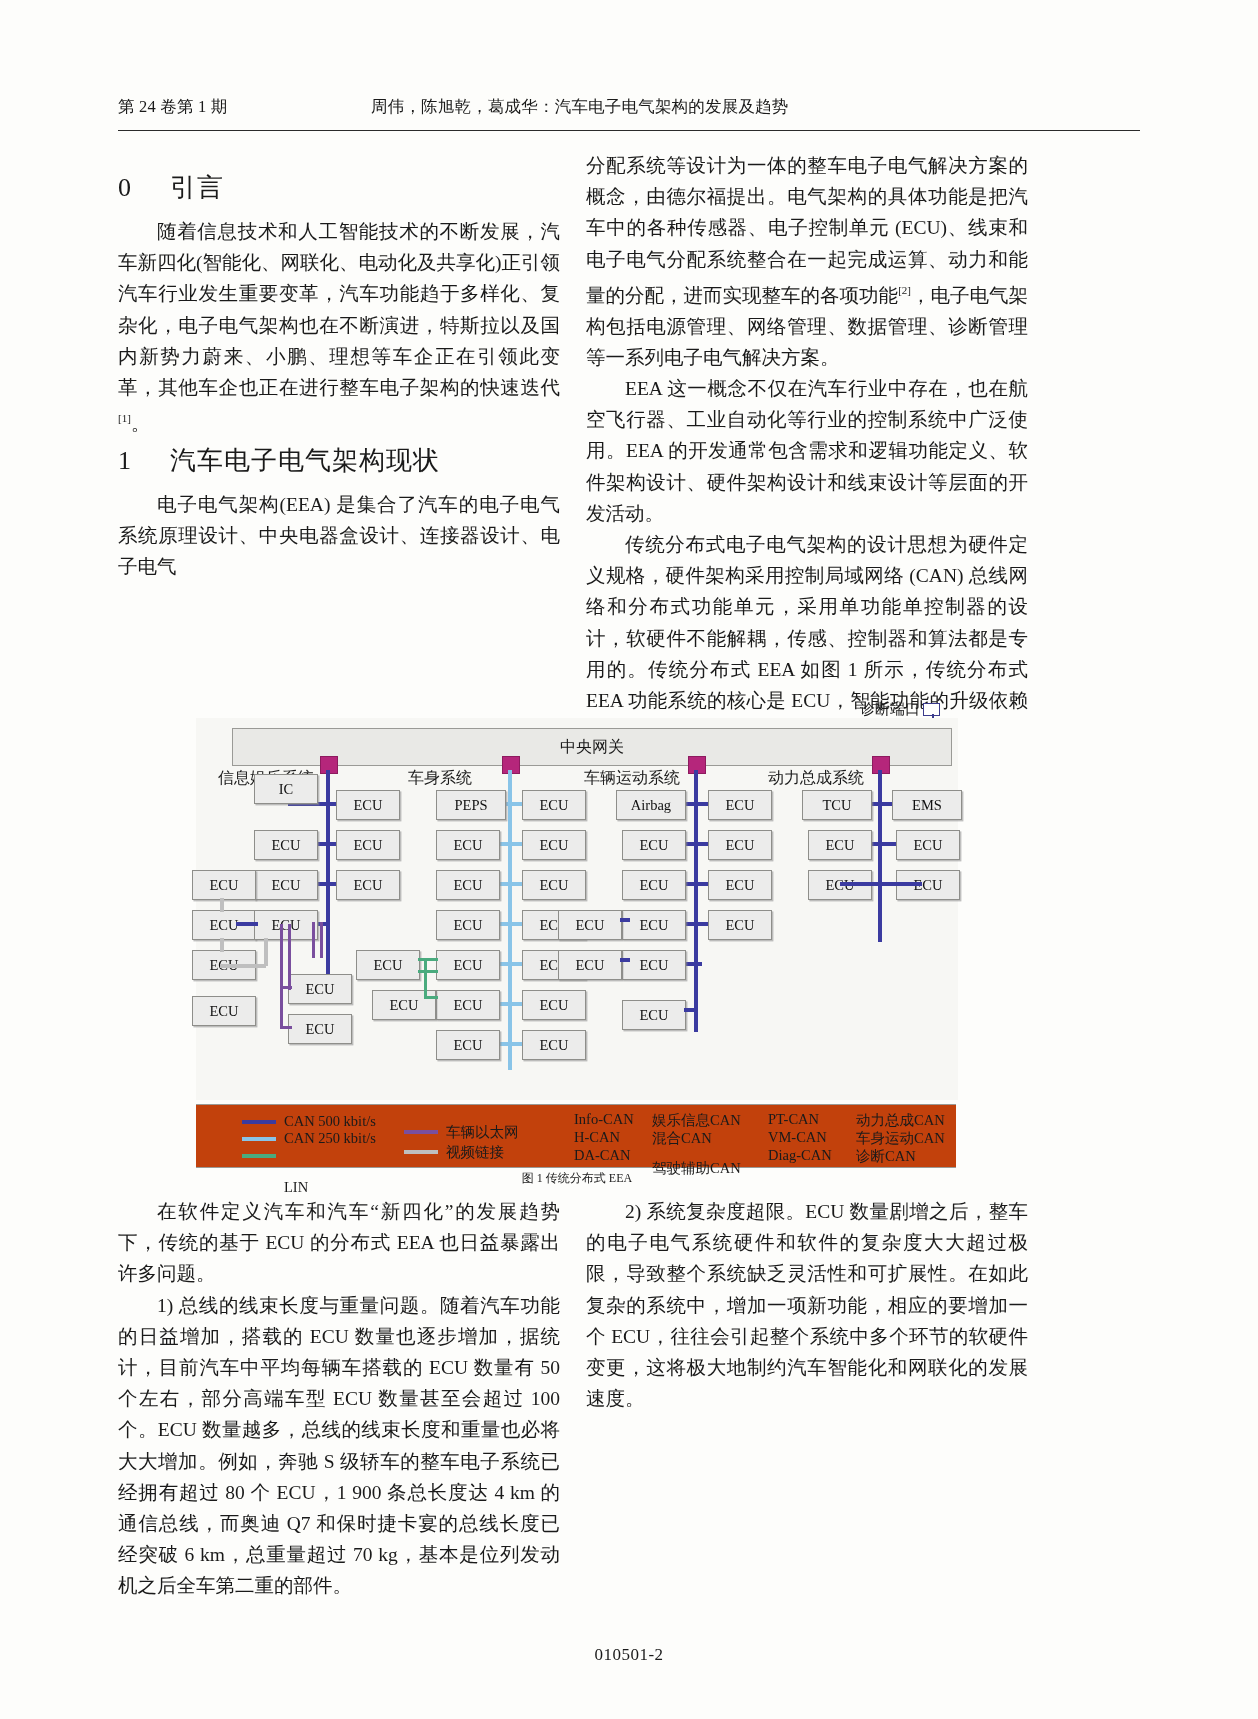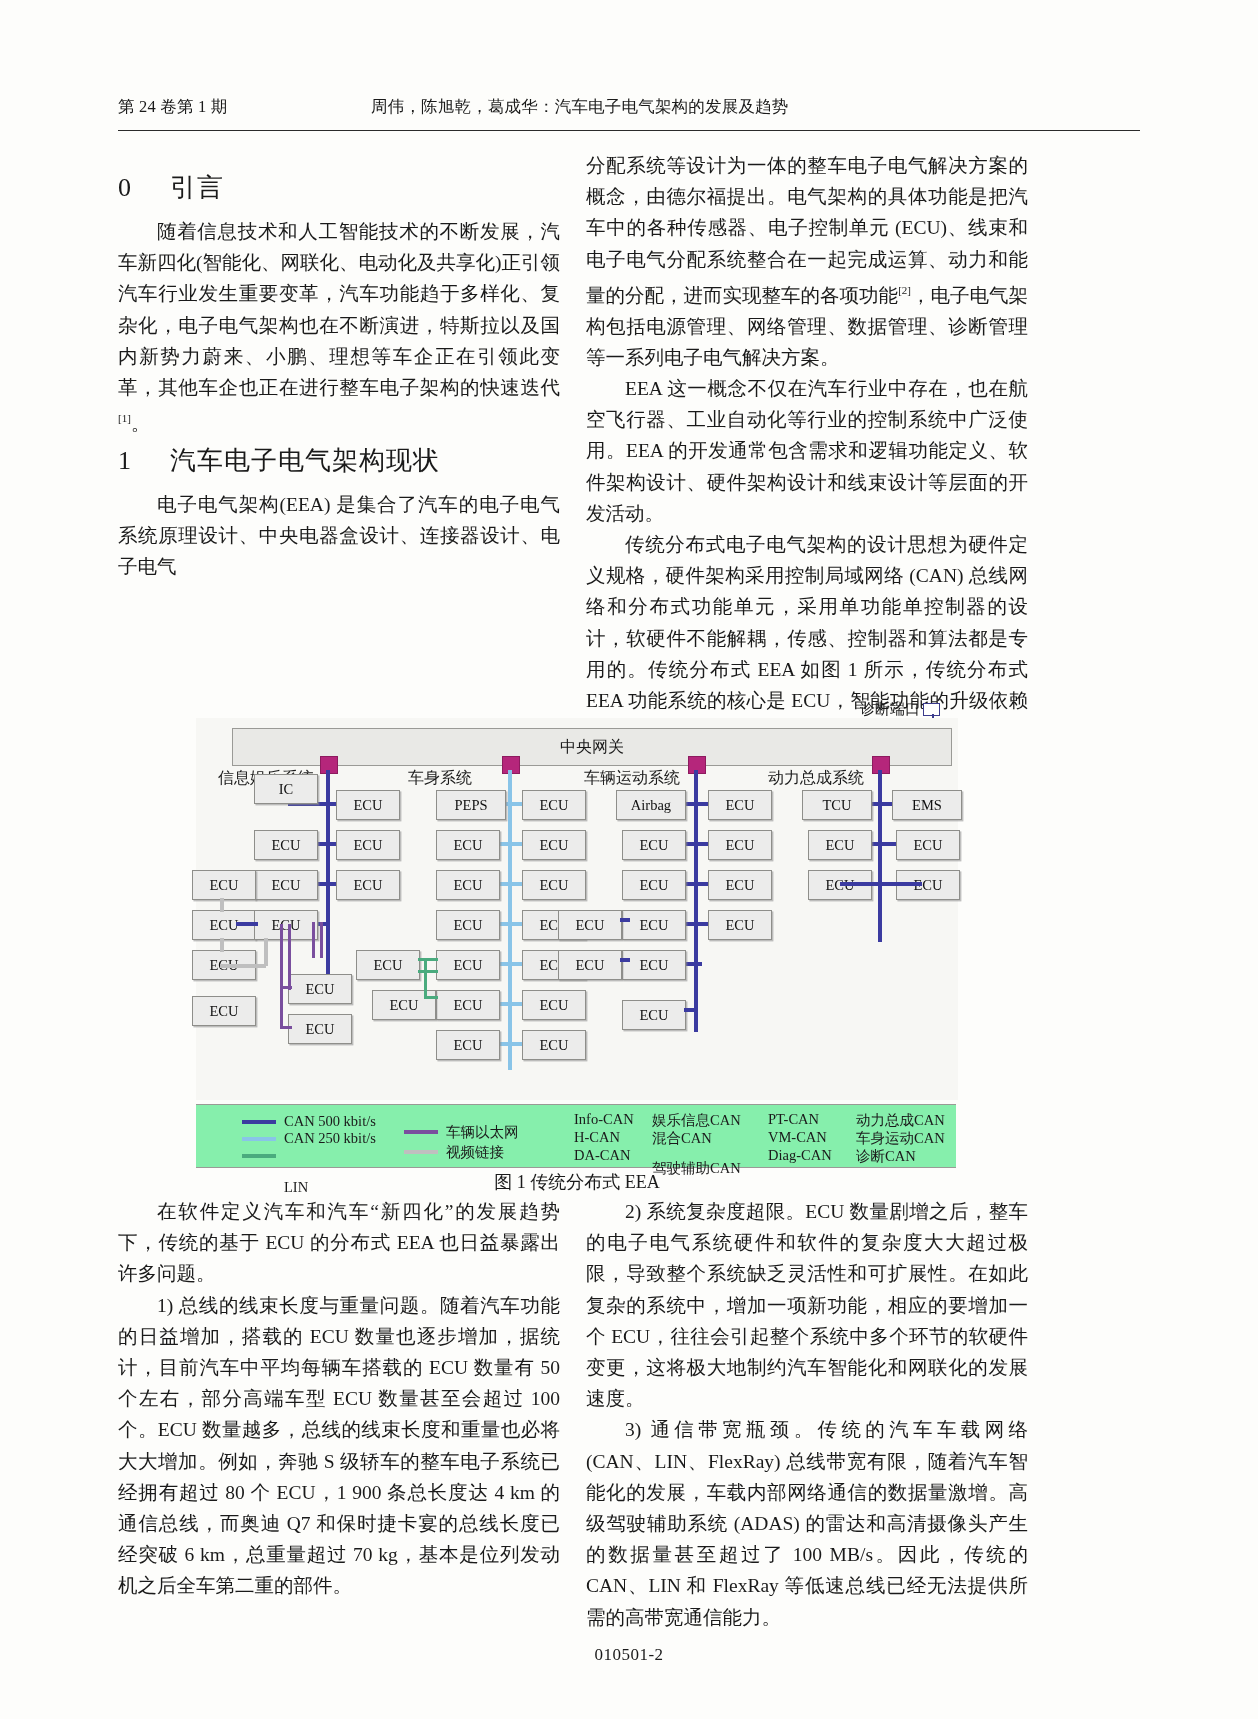--- a/index.html
+++ b/index.html
@@ -180,21 +180,21 @@
   .c-eth    { background: #7a4f9e; }
   .c-video  { background: #bfbfbf; }
 
   
   .legend {
     position: absolute;
     left: 0;
     top: 404px;
     width: 760px;
     height: 62px;
-    background: #86efac;
+    background: #c2410c;
     border-top: 1.1px solid #9a9a96;
     border-bottom: 1.1px solid #9a9a96;
   }
   .legend .swatch {
     position: absolute;
     width: 34px;
     height: 4px;
   }
   .legend .ltext {
     position: absolute;
@@ -206,21 +206,21 @@
     font-size: 14.5px;
     white-space: nowrap;
   }
 
   .fig-caption {
     position: absolute;
     left: 0;
     top: 470px;
     width: 762px;
     text-align: center;
-    font-size: 18px;
+    font-size: 12px;
   }
 
   
   .folio {
     position: absolute;
     left: 0;
     top: 1645px;
     width: 1258px;
     text-align: center;
     font-size: 17px;
@@ -411,18 +411,17 @@
     <div class="fig-caption">图 1   传统分布式 EEA</div>
   </div>
 
   <div class="col col-left-bot">
     <p class="para">在软件定义汽车和汽车“新四化”的发展趋势下，传统的基于 ECU 的分布式 EEA 也日益暴露出许多问题。</p>
     <p class="para">1) 总线的线束长度与重量问题。随着汽车功能的日益增加，搭载的 ECU 数量也逐步增加，据统计，目前汽车中平均每辆车搭载的 ECU 数量有 50 个左右，部分高端车型 ECU 数量甚至会超过 100 个。ECU 数量越多，总线的线束长度和重量也必将大大增加。例如，奔驰 S 级轿车的整车电子系统已经拥有超过 80 个 ECU，1 900 条总长度达 4 km 的通信总线，而奥迪 Q7 和保时捷卡宴的总线长度已经突破 6 km，总重量超过 70 kg，基本是位列发动机之后全车第二重的部件。</p>
   </div>
 
   <div class="col col-right-bot">
     <p class="para">2) 系统复杂度超限。ECU 数量剧增之后，整车的电子电气系统硬件和软件的复杂度大大超过极限，导致整个系统缺乏灵活性和可扩展性。在如此复杂的系统中，增加一项新功能，相应的要增加一个 ECU，往往会引起整个系统中多个环节的软硬件变更，这将极大地制约汽车智能化和网联化的发展速度。</p>
-    <p class="para">3)  通信带宽瓶颈。传统的汽车车载网络 (CAN、LIN、FlexRay) 总线带宽有限，随着汽车智能化的发展，车载内部网络通信的数据量激增。高级驾驶辅助系统 (ADAS) 的雷达和高清摄像头产生的数据量甚至超过了 100 MB/s。因此，传统的 CAN、LIN 和 FlexRay 等低速总线已经无法提供所需的高带宽通信能力。</p>
   </div>
 
   <div class="folio">010501-2</div>
 
 </div>
 
 </body></html>

